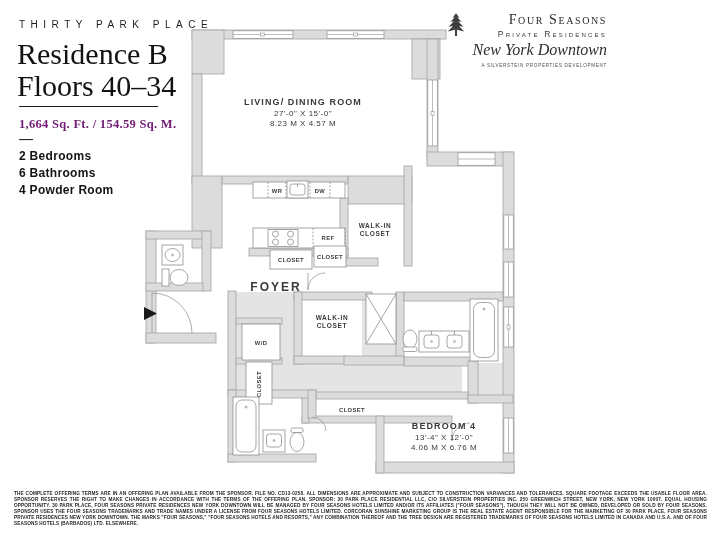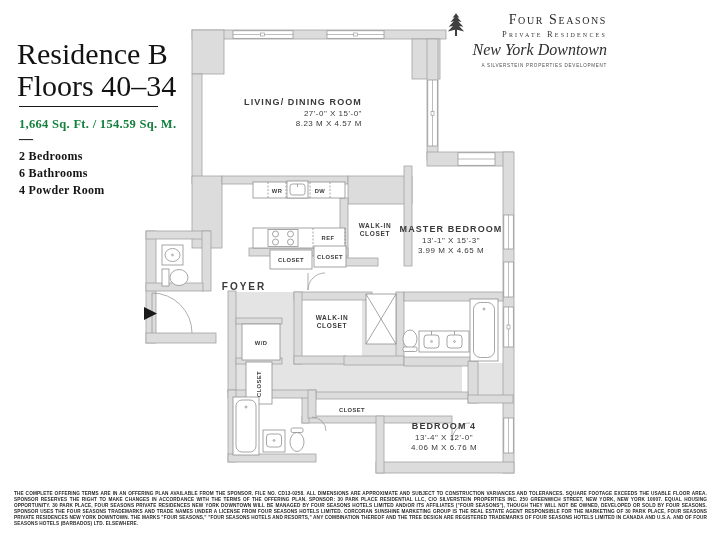--- a/index.html
+++ b/index.html
@@ -5,42 +5,42 @@
   html,body{margin:0;padding:0;background:#fff;}
   #page{position:relative;width:719px;height:550px;background:#ffffff;overflow:hidden;
         font-family:"Liberation Sans",sans-serif;}
   
   .brand{position:absolute;left:19px;top:19px;font-size:10px;letter-spacing:5.5px;
          color:#1c1c1c;font-weight:500;}
   .res-title{position:absolute;left:17px;top:38px;font-family:"Liberation Serif",serif;
          font-size:30px;line-height:32px;color:#121212;font-weight:400;}
   .rule{position:absolute;left:19px;top:106px;width:139px;height:0;border-top:1.6px solid #1a1a1a;}
   .area{position:absolute;left:19px;top:117px;font-family:"Liberation Serif",serif;
-        font-weight:700;font-size:12.5px;color:#15803d;letter-spacing:0.3px;}
+        font-weight:700;font-size:12.5px;color:#701a75;letter-spacing:0.3px;}
   .dash{position:absolute;left:19px;top:131px;font-family:"Liberation Serif",serif;
         font-weight:700;font-size:14px;color:#141414;}
-  .feat{position:absolute;left:19px;font-family:Liberation Serif, serif;font-weight:700;
+  .feat{position:absolute;left:19px;font-family:Liberation Sans, sans-serif;font-weight:700;
         font-size:12px;color:#141414;letter-spacing:0.3px;}
   
   .logo{position:absolute;left:443px;top:12px;width:164px;text-align:right;color:#2e2e2e;}
   .logo .tree{display:block;margin:0 auto 2px auto;}
   .logo .fs{font-family:"Liberation Serif",serif;font-variant:small-caps;font-size:14px;
         letter-spacing:1.6px;color:#2b2b2b;}
-  .logo .pr{font-family:Liberation Serif, serif;font-variant:small-caps;font-size:8.5px;
+  .logo .pr{font-family:Liberation Sans, sans-serif;font-variant:small-caps;font-size:8.5px;
         letter-spacing:2.2px;margin-top:1px;color:#3a3a3a;}
   .logo .nyd{font-family:"Liberation Serif",serif;font-style:italic;font-size:16px;
         margin-top:2px;color:#2e2e2e;}
   .logo .dev{font-size:4.6px;letter-spacing:0.7px;margin-top:4px;color:#4f4f4f;}
   
   .rl{position:absolute;transform:translateX(-50%);text-align:center;color:#3a3a3a;white-space:nowrap;}
   .rl .nm{font-weight:700;font-size:9px;letter-spacing:1.1px;}
   .rl .dim{font-size:8px;letter-spacing:0.5px;margin-top:1.5px;font-weight:500;}
   .sl{position:absolute;transform:translateX(-50%);text-align:center;color:#3a3a3a;
       font-weight:700;font-size:6.5px;letter-spacing:0.7px;white-space:pre-line;line-height:8px;}
-  .sl.big{font-size:10px;letter-spacing:2px;}
+  .sl.big{font-size:12px;letter-spacing:2px;margin-left:32px;}
   .sl.rot{transform:translate(-50%,-50%) rotate(-90deg);}
   .sl.tiny{font-size:5.8px;letter-spacing:0.4px;}
   
   .disc{position:absolute;left:14px;right:12px;top:491px;font-size:4.7px;line-height:5.9px;
         color:#272727;letter-spacing:0.14px;text-align:justify;font-weight:600;}
   svg{position:absolute;left:0;top:0;}
 </style>
 </head>
 <body>
 
@@ -188,49 +188,45 @@
       <path d="M 308 290 A 17 17 0 0 1 325 273"></path>
         <line x1="308" y1="290" x2="308" y2="273"></line>
       <path d="M 452 441 A 18 18 0 0 1 470 423"></path>
         <line x1="452" y1="441" x2="452" y2="423"></line>
       <path d="M 312 417 A 14 14 0 0 1 326 431"></path>
     </g>
 
     <polygon points="144,307 157,313.5 144,320" fill="#1a1a1a"></polygon>
   </svg>
 
-  <div class="rl" style="left:303px;top:97px;text-align:right;">
+  <div class="rl" style="left:303px;top:97px;">
     <div class="nm">LIVING/ DINING ROOM</div>
     <div class="dim">27'-0" X  15'-0"</div>
     <div class="dim">8.23 M X 4.57 M</div>
-  </div>
-  <div class="rl" style="left:451px;top:224px;">
-    <div class="nm">MASTER BEDROOM</div>
-    <div class="dim">13'-1" X 15'-3"</div>
-    <div class="dim">3.99 M X 4.65 M</div>
   </div>
   <div class="rl" style="left:444px;top:421px;">
     <div class="nm">BEDROOM 4</div>
     <div class="dim">13'-4" X 12'-0"</div>
     <div class="dim">4.06 M X 6.76 M</div>
   </div>
   <div class="sl big" style="left:244px;top:283px;">FOYER</div>
   <div class="sl" style="left:375px;top:222px;">WALK-IN
 CLOSET</div>
   <div class="sl" style="left:332px;top:314px;">WALK-IN
 CLOSET</div>
   <div class="sl tiny" style="left:291px;top:256px;">CLOSET</div>
   <div class="sl tiny" style="left:330px;top:253px;">CLOSET</div>
   <div class="sl tiny" style="left:352px;top:406px;">CLOSET</div>
   <div class="sl tiny rot" style="left:259px;top:384px;">CLOSET</div>
   <div class="sl tiny" style="left:261px;top:339px;">W/D</div>
   <div class="sl tiny" style="left:277px;top:187px;">WR</div>
   <div class="sl tiny" style="left:320px;top:187px;">DW</div>
   <div class="sl tiny" style="left:328px;top:234px;">REF</div>
 
+  <div class="brand">THIRTY PARK PLACE</div>
   <div class="res-title">
     <div>Residence B</div>
     <div>Floors 40–34</div>
   </div>
   <div class="rule"></div>
   <div class="area">1,664 Sq. Ft. / 154.59 Sq. M.</div>
   <div class="dash">—</div>
   <div class="feat" style="top:149px;">2 Bedrooms</div>
   <div class="feat" style="top:166px;">6 Bathrooms</div>
   <div class="feat" style="top:183px;">4 Powder Room</div>

